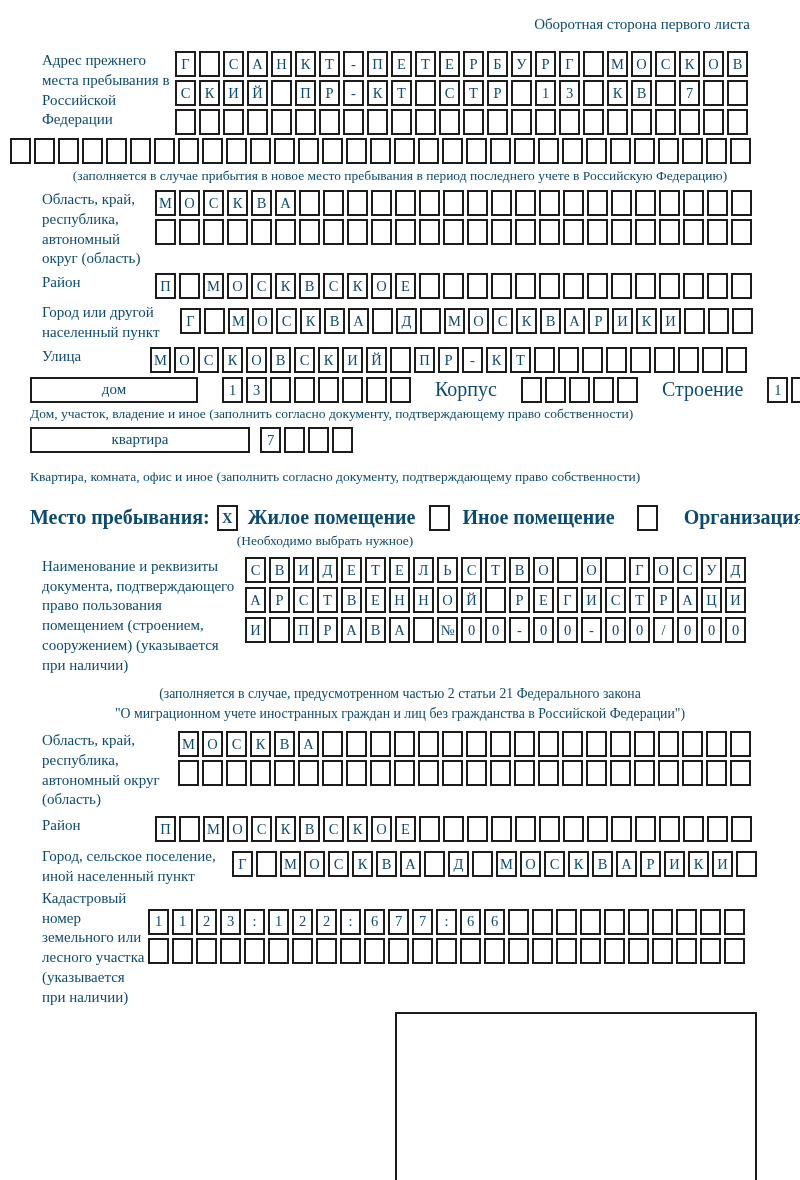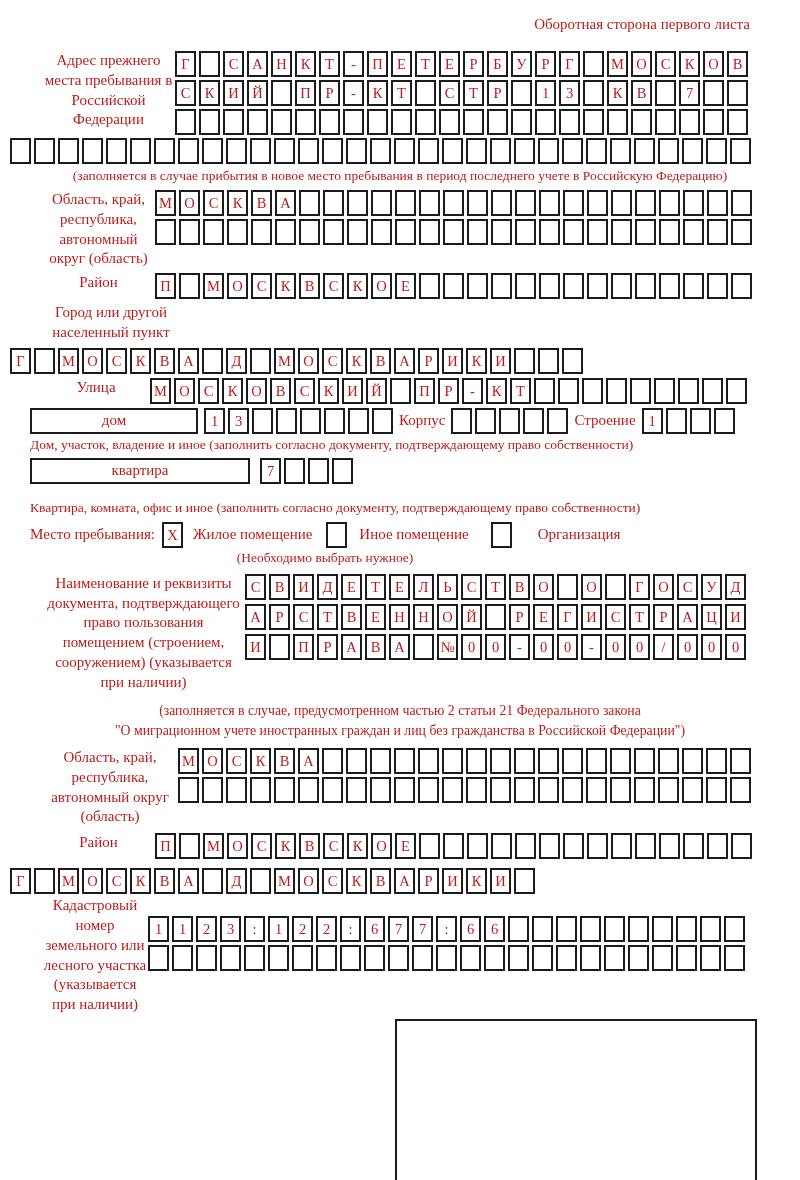--- a/index.html
+++ b/index.html
@@ -1,45 +1,45 @@
 <!DOCTYPE html>
 <html><head>
 <meta charset="utf-8">
 <style>
   html,body{margin:0;padding:0;background:#fff;}
   .page{
     width:800px;height:1180px;box-sizing:border-box;
     padding:0 10px;position:relative;overflow:hidden;
     font-family:"Liberation Serif","DejaVu Serif",serif;
-    color:#b91c1c;background:#fff;
+    color:#0c4a6e;background:#fff;
   }
   .hdr-note{ text-align:right; padding:16px 40px 0 0; font-size:15px; }
 
   
-  .frow{ display:flex; align-items:flex-start;text-align:center; }
+  .frow{ display:flex; align-items:flex-start; }
   .flabel{ box-sizing:border-box; flex-shrink:0; font-size:15px; line-height:1.32; padding-left:32px; }
   .rows-stack{ display:flex; flex-direction:column; gap:3px; }
 
   .cells{ display:flex; gap:3px; flex-wrap:nowrap; }
   .cell{
     box-sizing:border-box; width:21px; height:26px; flex-shrink:0;
     border:2px solid #1c1c1c; display:flex; align-items:center; justify-content:center;
     font-size:14.5px; line-height:1; background:#fff;
   }
 
   .note{ font-size:13.5px; }
   .note-center{ text-align:center; }
   .sec-title{ text-align:center; font-weight:bold; font-size:15.5px; }
 
   .widebox{
     box-sizing:border-box; height:26px; border:2px solid #1c1c1c;
     display:flex; align-items:center; justify-content:center; font-size:15px; flex-shrink:0;
   }
   .inline-row{ display:flex; align-items:center; }
-  .ilabel{ font-size:15px; white-space:nowrap; }
+  .ilabel{ font-size:20px; white-space:nowrap; }
 
   .stamp-box{
     box-sizing:border-box; width:362px; height:176px; border:2px solid #1c1c1c; background:#fff;
   }
 
   .subtitle{ text-align:center; font-size:13.8px; line-height:1.5; }
 </style>
 </head>
 <body>
 
@@ -250,21 +250,21 @@
         <span class="cell"></span>
         <span class="cell"></span>
         <span class="cell"></span>
         <span class="cell"></span>
         <span class="cell"></span>
         <span class="cell"></span>
         <span class="cell"></span>
       </div>
   </div>
 
-  <div class="frow" style="margin-top:4px;flex-direction:column;">
+  <div class="frow" style="margin-top:4px;">
     <div class="flabel" style="width:170px;">Город или другой населенный пункт</div>
     <div class="cells" style="margin-top:5px;">
         <span class="cell">Г</span>
         <span class="cell"></span>
         <span class="cell">М</span>
         <span class="cell">О</span>
         <span class="cell">С</span>
         <span class="cell">К</span>
         <span class="cell">В</span>
         <span class="cell">А</span>
@@ -311,21 +311,21 @@
         <span class="cell"></span>
         <span class="cell"></span>
         <span class="cell"></span>
         <span class="cell"></span>
         <span class="cell"></span>
         <span class="cell"></span>
         <span class="cell"></span>
       </div>
   </div>
 
-  <div class="inline-row" style="margin-top:4px; margin-left:20px; gap:6px;">
+  <div class="inline-row" style="margin-top:4px; margin-left:20px; gap:24px;">
     <div class="widebox" style="width:168px;">дом</div>
     <div class="cells">
         <span class="cell">1</span>
         <span class="cell">3</span>
         <span class="cell"></span>
         <span class="cell"></span>
         <span class="cell"></span>
         <span class="cell"></span>
         <span class="cell"></span>
         <span class="cell"></span>
@@ -352,21 +352,21 @@
     <div class="widebox" style="width:220px;">квартира</div>
     <div class="cells">
         <span class="cell">7</span>
         <span class="cell"></span>
         <span class="cell"></span>
         <span class="cell"></span>
       </div>
   </div>
   <div class="note" style="margin-top:16px; padding-left:20px;">Квартира, комната, офис и иное (заполнить согласно документу, подтверждающему право собственности)</div>
 
-  <div class="inline-row" style="margin-top:6px; padding-left:20px;">
+  <div class="inline-row" style="margin-top:20px; padding-left:20px;font-weight:bold;">
     <span class="ilabel">Место пребывания:</span>
     <span class="cell" style="margin-left:7px;">X</span>
     <span class="ilabel" style="margin-left:10px;">Жилое помещение</span>
     <span class="cell" style="margin-left:14px;"></span>
     <span class="ilabel" style="margin-left:12px;">Иное помещение</span>
     <span class="cell" style="margin-left:22px;"></span>
     <span class="ilabel" style="margin-left:26px;">Организация</span>
   </div>
   <div class="note" style="width:630px; text-align:center; margin-top:2px;">(Необходимо выбрать нужное)</div>
 
@@ -531,20 +531,21 @@
         <span class="cell"></span>
         <span class="cell"></span>
         <span class="cell"></span>
         <span class="cell"></span>
         <span class="cell"></span>
         <span class="cell"></span>
       </div>
   </div>
 
   <div class="frow" style="margin-top:5px;">
+    <div class="flabel" style="width:222px;">Город, сельское поселение, иной населенный пункт</div>
     <div class="cells" style="margin-top:4px;">
         <span class="cell">Г</span>
         <span class="cell"></span>
         <span class="cell">М</span>
         <span class="cell">О</span>
         <span class="cell">С</span>
         <span class="cell">К</span>
         <span class="cell">В</span>
         <span class="cell">А</span>
         <span class="cell"></span>

